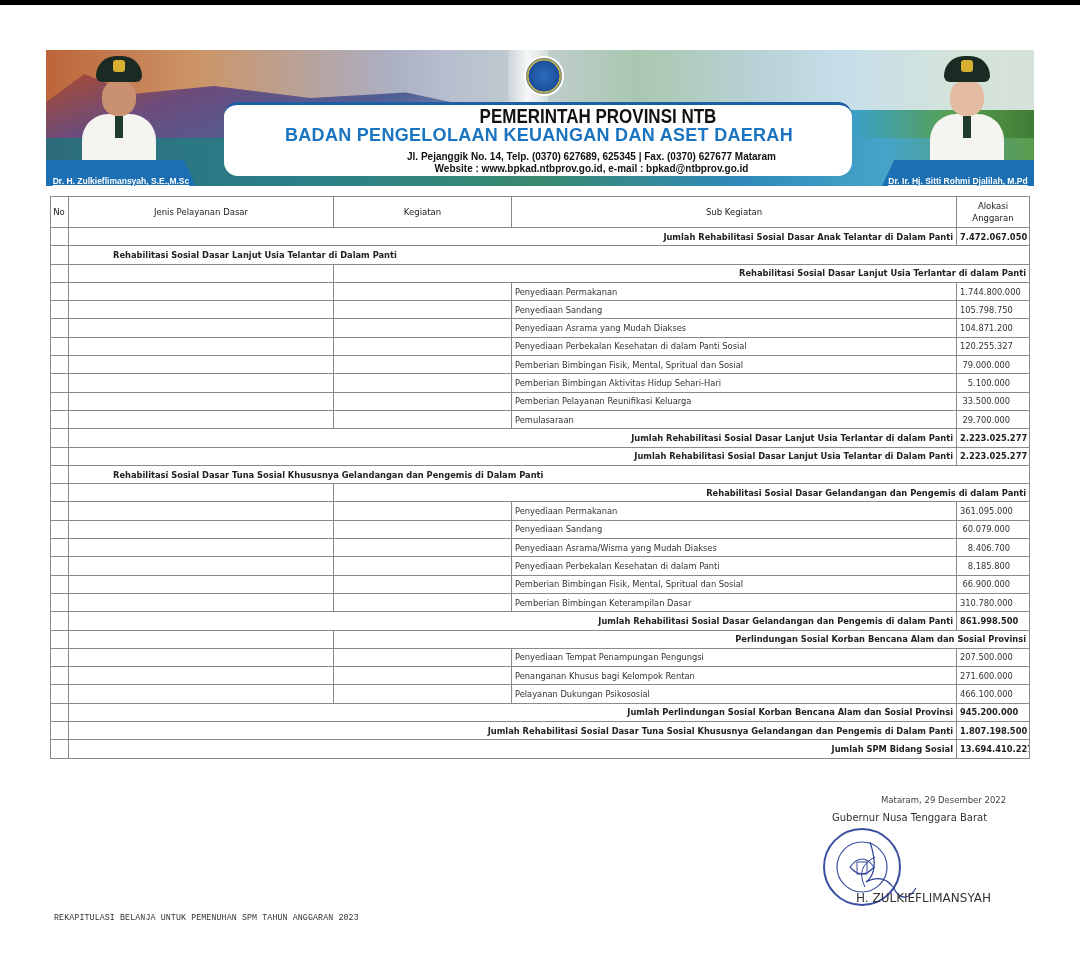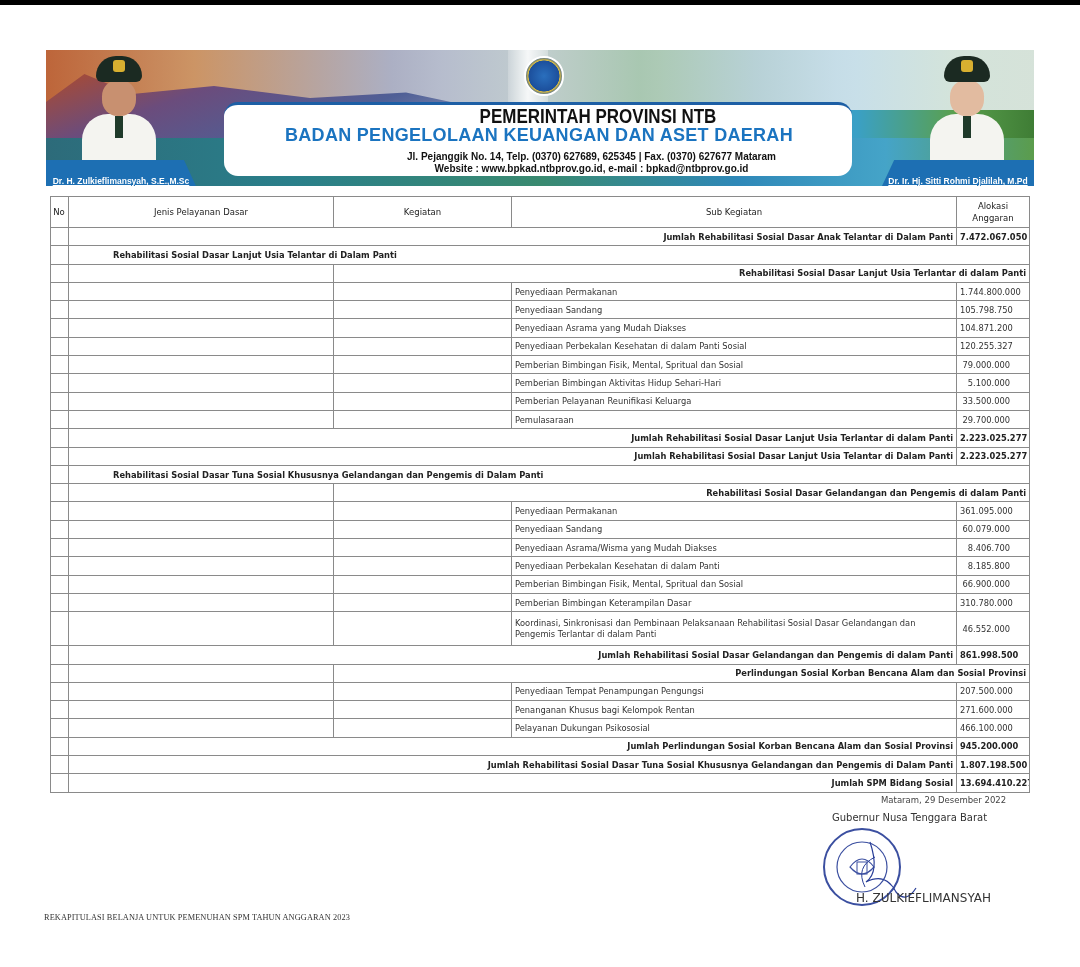--- a/index.html
+++ b/index.html
@@ -61,21 +61,21 @@
   table.spm tr.keg td.label { font-weight:600; color:#222;text-align:right; }
   table.spm td.wrap { white-space:normal; line-height:11px; padding-top:2px; padding-bottom:2px; }
   table.spm tr.tall td { height:29px; }
   .indent { padding-left:44px !important; }
 
   
   .sig-place { position:absolute; left:846px; top:795px; font-size:8.5px; color:#444; font-family:"DejaVu Sans", sans-serif;margin-left:35px; }
   .sig-title { position:absolute; left:832px; top:812px; font-size:10px; color:#333; font-family:"DejaVu Sans", sans-serif; }
   .sig-name { position:absolute; left:856px; top:891px; font-size:12px; color:#333; font-family:"DejaVu Sans", sans-serif; }
   .stamp { position:absolute; left:820px; top:822px; width:100px; height:86px; }
-  .footer { position:absolute; left:44px; top:913px; font-family:Liberation Serif, serif; font-size:8.3px; color:#333; letter-spacing:.1px; }
+  .footer { position:absolute; left:54px; top:913px; font-family:Liberation Mono, monospace; font-size:8.3px; color:#333; letter-spacing:.1px; }
 </style>
 </head>
 <body>
 
 <div class="topbar"></div>
 
 <div class="banner">
   <div class="sky"></div>
   <div class="mtn"></div>
   <div class="lake"></div>
@@ -257,27 +257,20 @@
         <td class="txt">Pemberian Bimbingan Fisik, Mental, Spritual dan Sosial</td>
         <td class="amt">66.900.000</td>
       </tr>
       <tr class="sub">
         <td></td>
         <td></td>
         <td></td>
         <td class="txt">Pemberian Bimbingan Keterampilan Dasar</td>
         <td class="amt">310.780.000</td>
       </tr>
-      <tr class="sub tall">
-        <td></td>
-        <td></td>
-        <td></td>
-        <td class="txt wrap">Koordinasi, Sinkronisasi dan Pembinaan Pelaksanaan Rehabilitasi Sosial Dasar Gelandangan dan Pengemis Terlantar di dalam Panti</td>
-        <td class="amt">46.552.000</td>
-      </tr>
       <tr class="sum">
         <td></td>
         <td colspan="3">Jumlah Rehabilitasi Sosial Dasar Gelandangan dan Pengemis di dalam Panti</td>
         <td class="amt">861.998.500</td>
       </tr>
       <tr class="keg">
         <td></td>
         <td></td>
         <td colspan="3" class="label">Perlindungan Sosial Korban Bencana Alam dan Sosial Provinsi</td>
       </tr>

